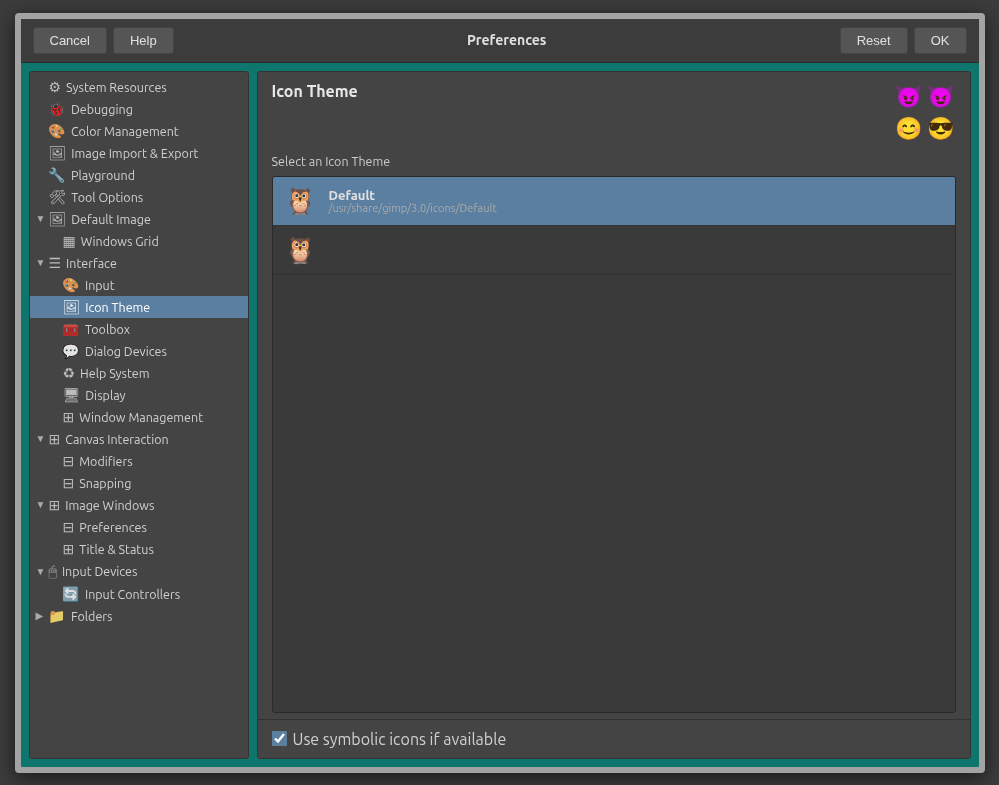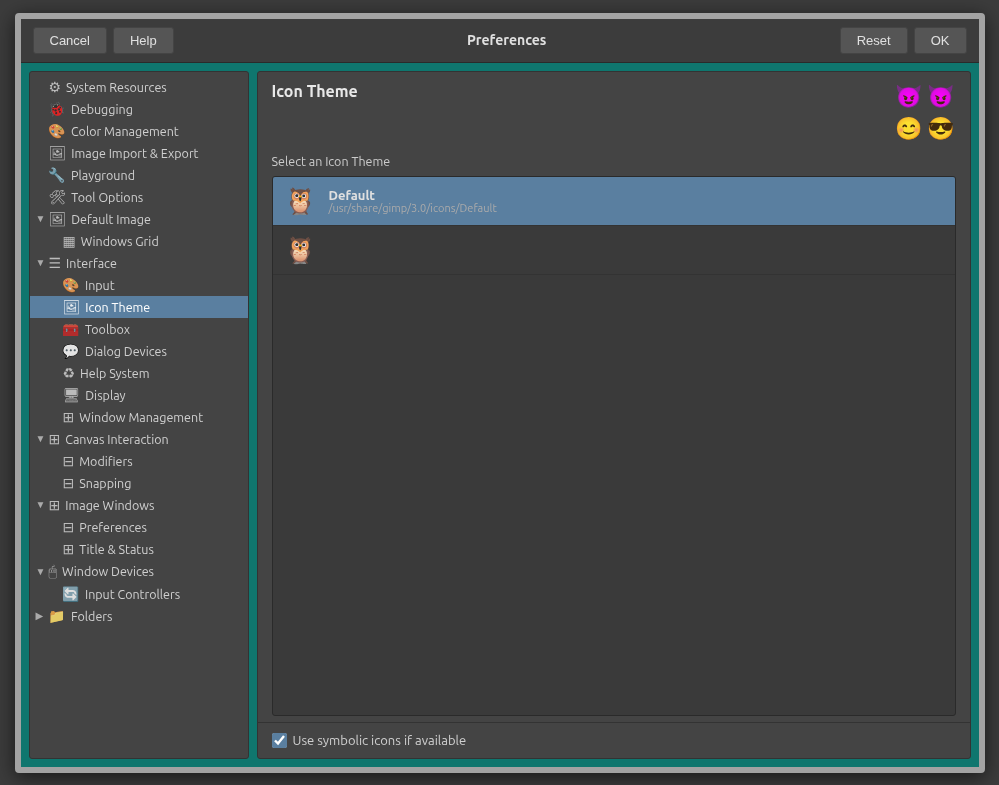--- a/index.html
+++ b/index.html
@@ -155,21 +155,21 @@
     .theme-path { font-size: 11px; color: #aaa; }
     
     .content-footer {
       padding: 10px 14px;
       border-top: 1px solid #333;
       display: flex;
       align-items: center;
       gap: 6px;
     }
     .content-footer input[type=checkbox] { width: 15px; height: 15px; cursor: pointer; accent-color: #5a7fa0; }
-    .content-footer label { font-size: 13px; color: #d0d0d0; cursor: pointer; }
+    .content-footer label { font-size: 16px; color: #d0d0d0; cursor: pointer; }
   </style>
 </head>
 <body>
 
 <div class="dialog">
 
   <div class="header">
     <div class="header-left">
       <button class="btn">Cancel</button>
       <button class="btn">Help</button>
@@ -291,21 +291,21 @@
           <span>Preferences</span>
         </div>
         <div class="tree-item indent1">
           <span class="expand"></span>
           <span class="icon">⊞</span>
           <span>Title &amp; Status</span>
         </div>
         <div class="tree-item">
           <span class="expand">▼</span>
           <span class="icon">🖱</span>
-          <span>Window Devices</span>
+          <span>Input Devices</span>
         </div>
         <div class="tree-item indent1">
           <span class="expand"></span>
           <span class="icon">🔄</span>
           <span>Input Controllers</span>
         </div>
         <div class="tree-item">
           <span class="expand">▶</span>
           <span class="icon">📁</span>
           <span>Folders</span>

